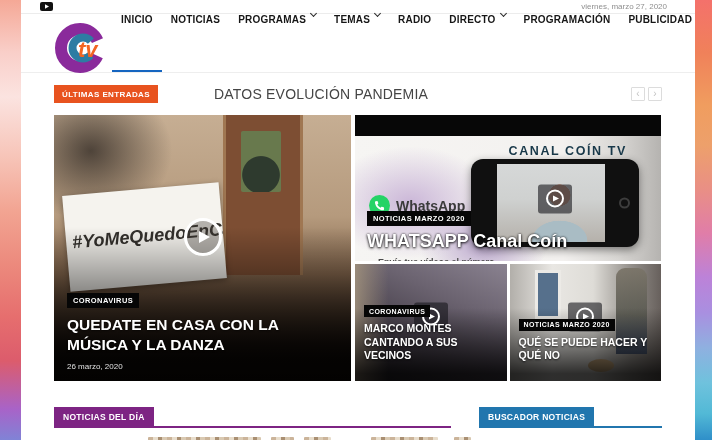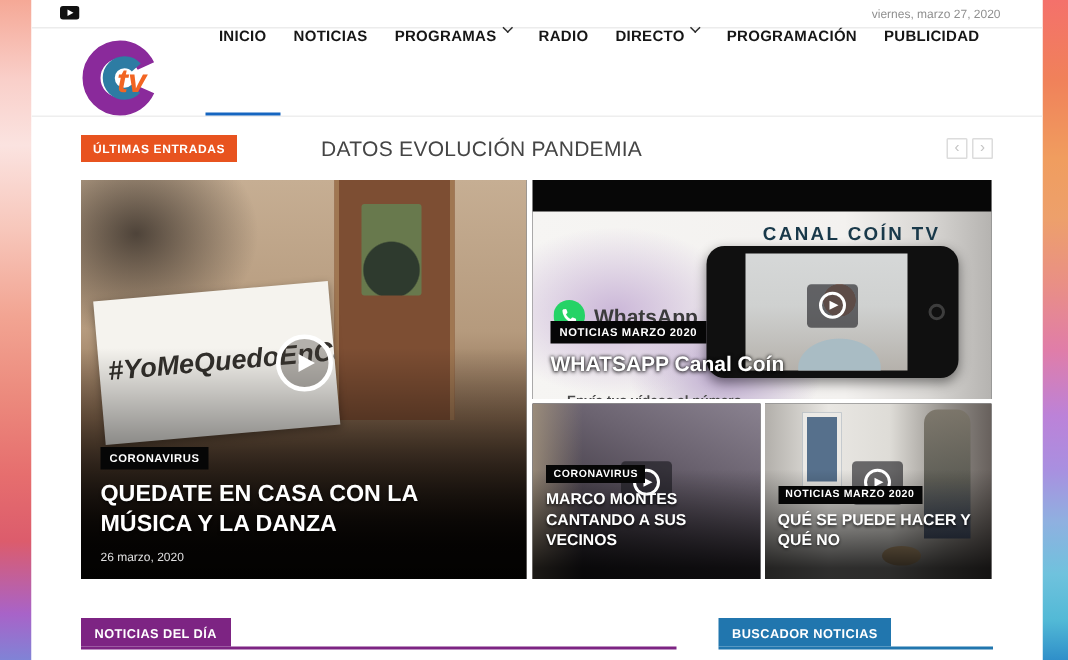--- a/index.html
+++ b/index.html
@@ -10,21 +10,21 @@
   .bg-left { width:21px; flex:0 0 21px;
     background:linear-gradient(180deg,#f5a896 0%,#f9cfc9 12%,#fbe3e0 22%,#f7c6ba 35%,
       #f2a492 48%,#ec8a7d 60%,#e66e6e 72%,#dc5c6c 82%,#a863c8 93%,#8083d6 100%); }
   .bg-right { width:17px; flex:0 0 17px;
     background:linear-gradient(180deg,#f4716b 0%,#f0815a 12%,#f09d5f 24%,#eda06b 33%,
       #e98f85 43%,#e07da8 53%,#bc82d8 63%,#a98fe0 71%,#8fb0e0 79%,#6fc2dd 87%,#52b9d6 94%,#2f8fc9 100%); }
 
   .page { flex:1; background:#fff; position:relative; overflow:hidden; }
 
   
-  .topbar { height:19px; display:flex; align-items:center; padding:0 28px 0 19px;
+  .topbar { height:14px; display:flex; align-items:center; padding:0 28px 0 19px;
     border-bottom:1px solid #ececec; }
   .topbar .date { margin-left:auto; font-size:8px; color:#8f8f8f; }
   .yt { display:flex; cursor:pointer; }
 
   
   header { height:59px; padding:0 33px; display:flex; align-items:stretch; border-bottom:1px solid #eee; }
   .logo { align-self:center; margin-top:13px; cursor:pointer; }
   nav { display:flex; margin-left:auto; align-items:stretch; }
   .nav-item { display:flex; align-items:flex-start; padding:0 9px; font-size:10px; font-weight:bold;
     color:#161616; letter-spacing:.2px; cursor:pointer; border-bottom:2px solid transparent; white-space:nowrap; }
@@ -104,21 +104,21 @@
   .wa-phone { left:116px; top:44px; width:168px; height:88px; background:#101010;
     border-radius:12px; box-shadow:0 3px 8px rgba(0,0,0,.45); }
   .wa-screen { position:absolute; left:26px; top:5px; right:34px; bottom:5px;
     background:radial-gradient(circle 11px at 58% 40%, #c79e8a 97%, rgba(0,0,0,0) 100%),
       radial-gradient(ellipse 28px 20px at 58% 98%, #a9bcc4 97%, rgba(0,0,0,0) 100%),
       linear-gradient(180deg,#d6d8d8 0%,#cfd1d0 45%,#b5b1ab 100%); }
   .wa-home { position:absolute; right:9px; top:50%; transform:translateY(-50%);
     width:11px; height:11px; border:2px solid #3d3d3d; border-radius:50%; }
   .wa-caption { position:absolute; left:12px; right:10px; bottom:-6px; z-index:3; }
   .wa-caption .cat-badge { margin-bottom:5px; }
-  .t-wa { font-size:14px; color:#fff; font-weight:bold; margin:0 0 12px;
+  .t-wa { font-size:18px; color:#fff; font-weight:bold; margin:0 0 5px;
     text-shadow:0 1px 3px rgba(0,0,0,.9), 0 0 2px rgba(0,0,0,.7); }
   .wa-excerpt { font-size:9px; font-weight:bold; color:#4a4a4a; padding-left:11px; }
 
   
   .c-bg { inset:0; background:linear-gradient(90deg, rgba(168,152,128,.8) 0%, rgba(168,152,128,0) 22%),
     linear-gradient(205deg,#8a8290 0%,#6b6370 32%,#4a434e 62%,#232025 100%); }
   
   .d-bg { inset:0; background:linear-gradient(90deg,#b2afaa 0%,#e9e7e3 28%,#dedcd7 55%,#94908b 80%,#67605c 100%); }
   .d-window { left:17%; top:5%; width:17%; height:42%; background:#56708c; border:3px solid #eceae6; }
   .d-person { right:9%; top:3%; width:21%; height:74%; border-radius:9px 9px 0 0; opacity:.92;
@@ -168,20 +168,24 @@
     </div>
     <nav>
       <div class="nav-item active">
         <span>INICIO</span>
       </div>
       <div class="nav-item">
         <span>NOTICIAS</span>
       </div>
       <div class="nav-item">
         <span>PROGRAMAS</span>
+        <span class="chev"></span>
+      </div>
+      <div class="nav-item">
+        <span>TEMAS</span>
         <span class="chev"></span>
       </div>
       <div class="nav-item">
         <span>RADIO</span>
       </div>
       <div class="nav-item">
         <span>DIRECTO</span>
         <span class="chev"></span>
       </div>
       <div class="nav-item">

